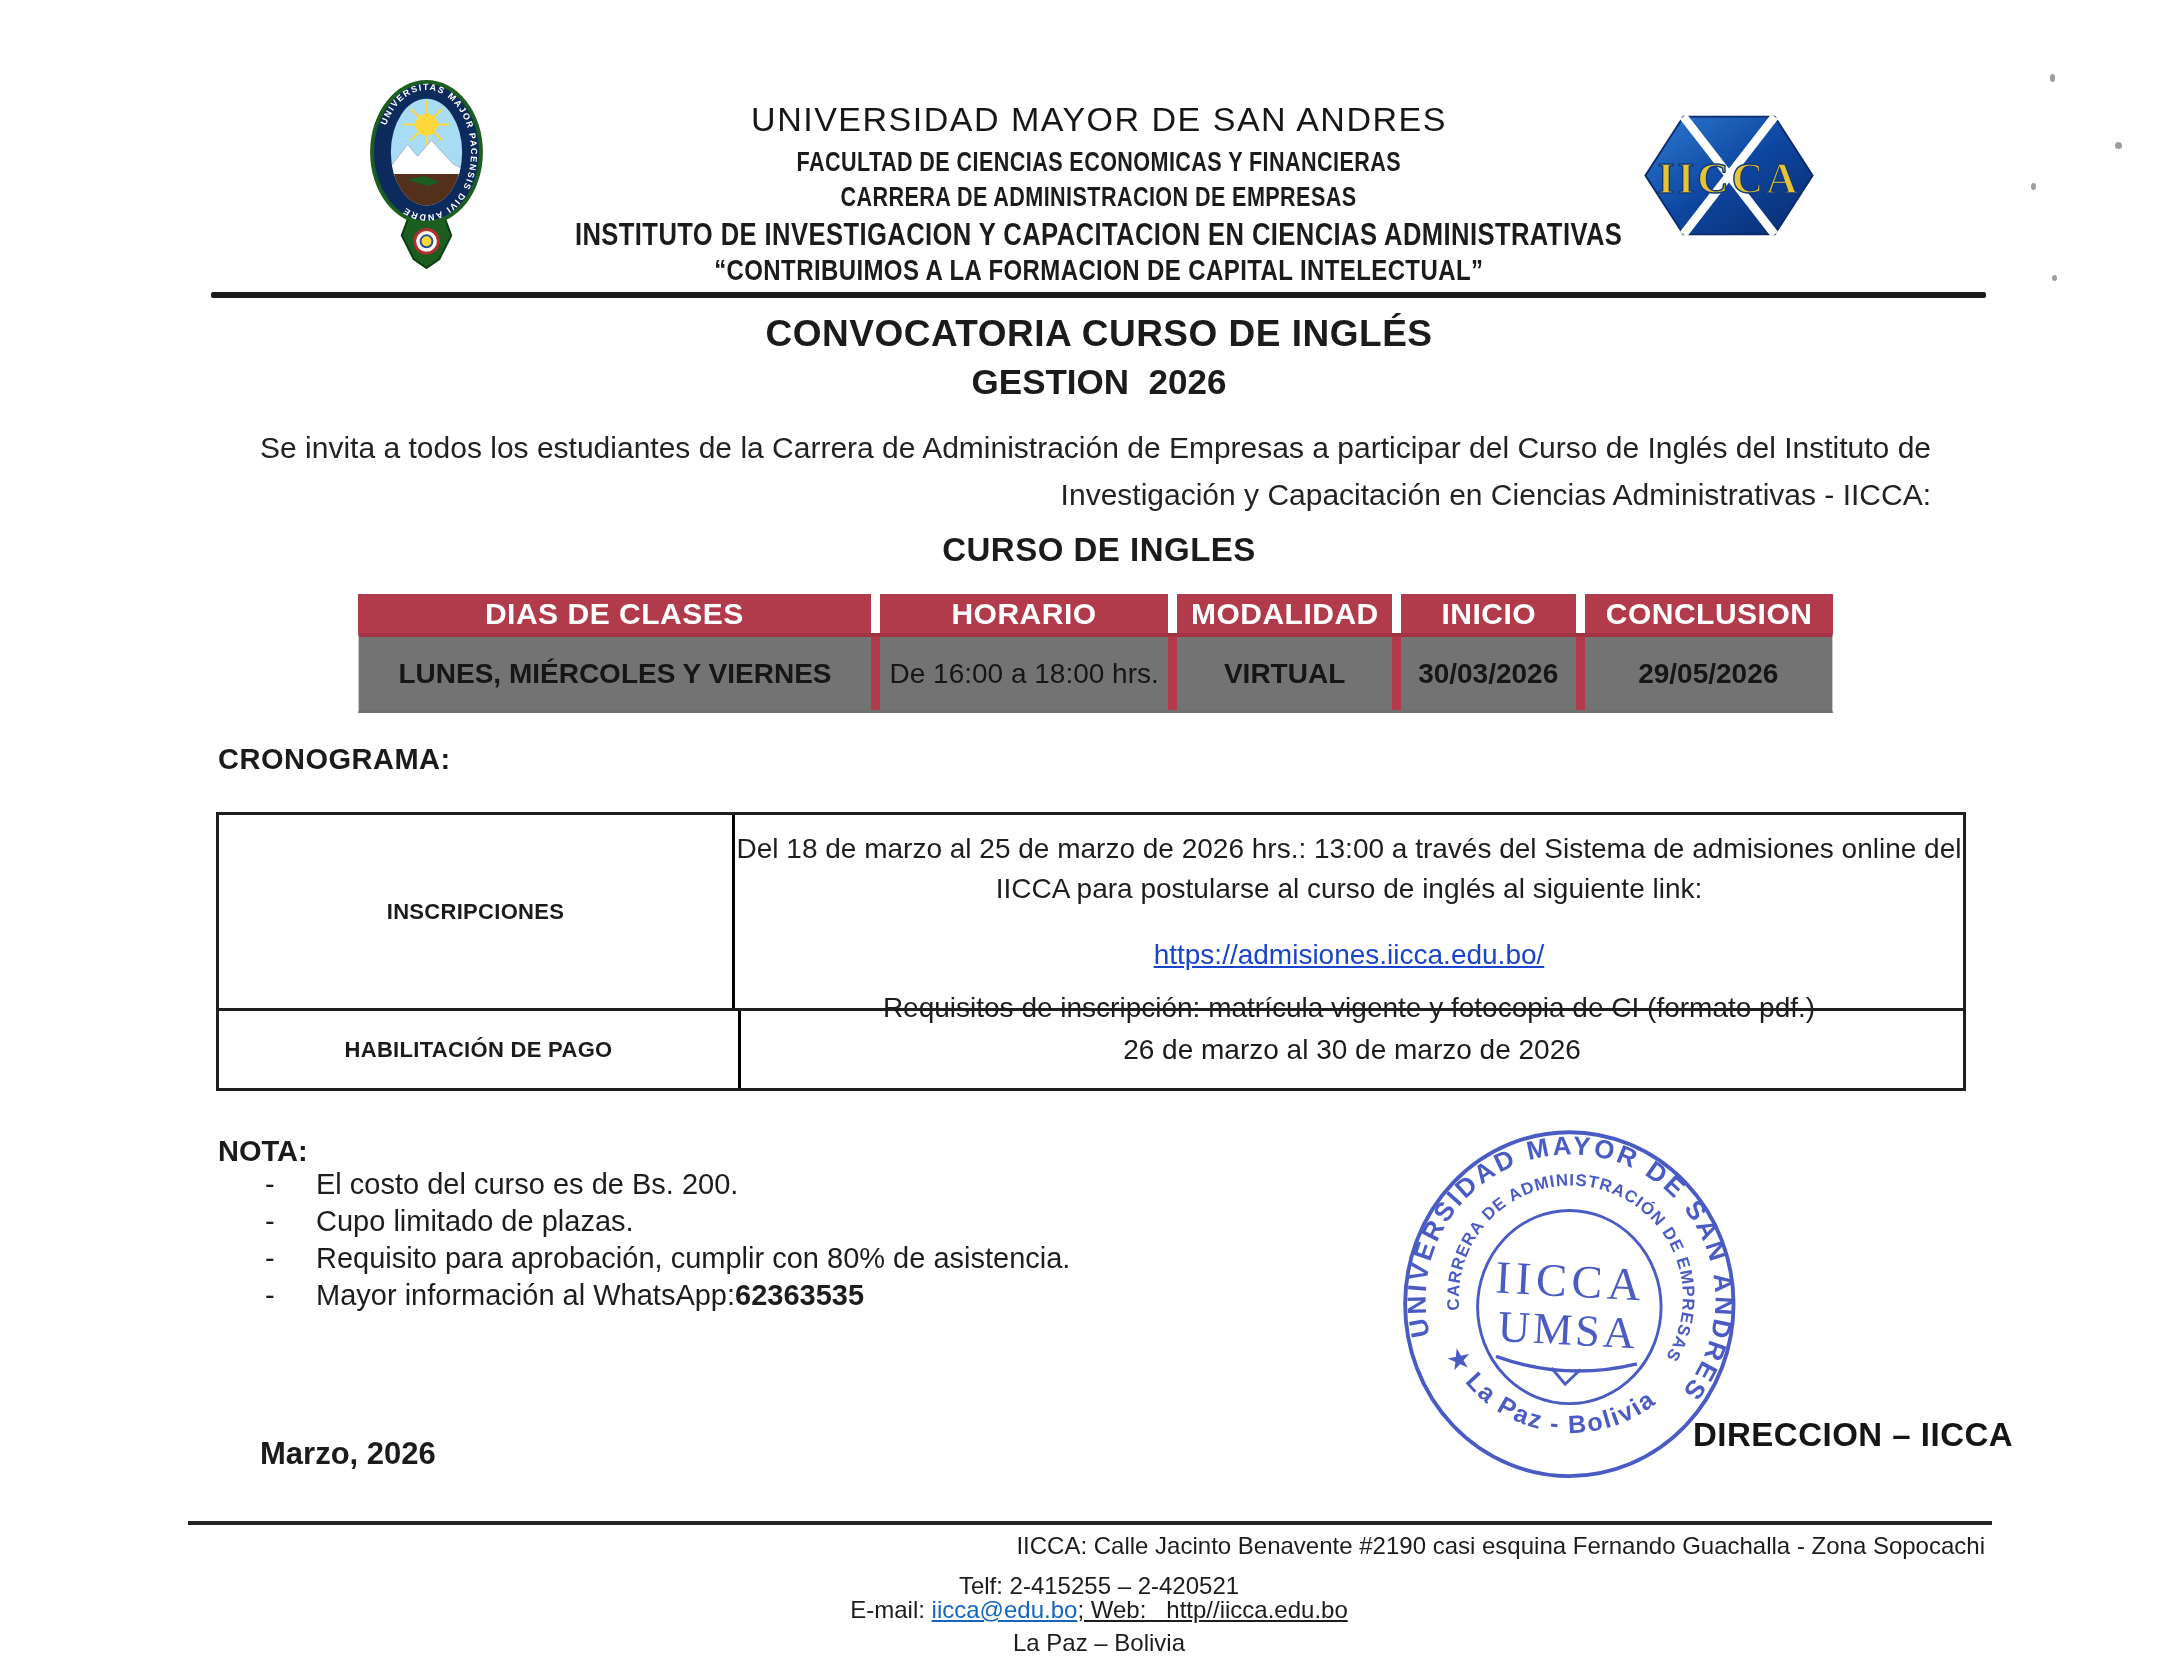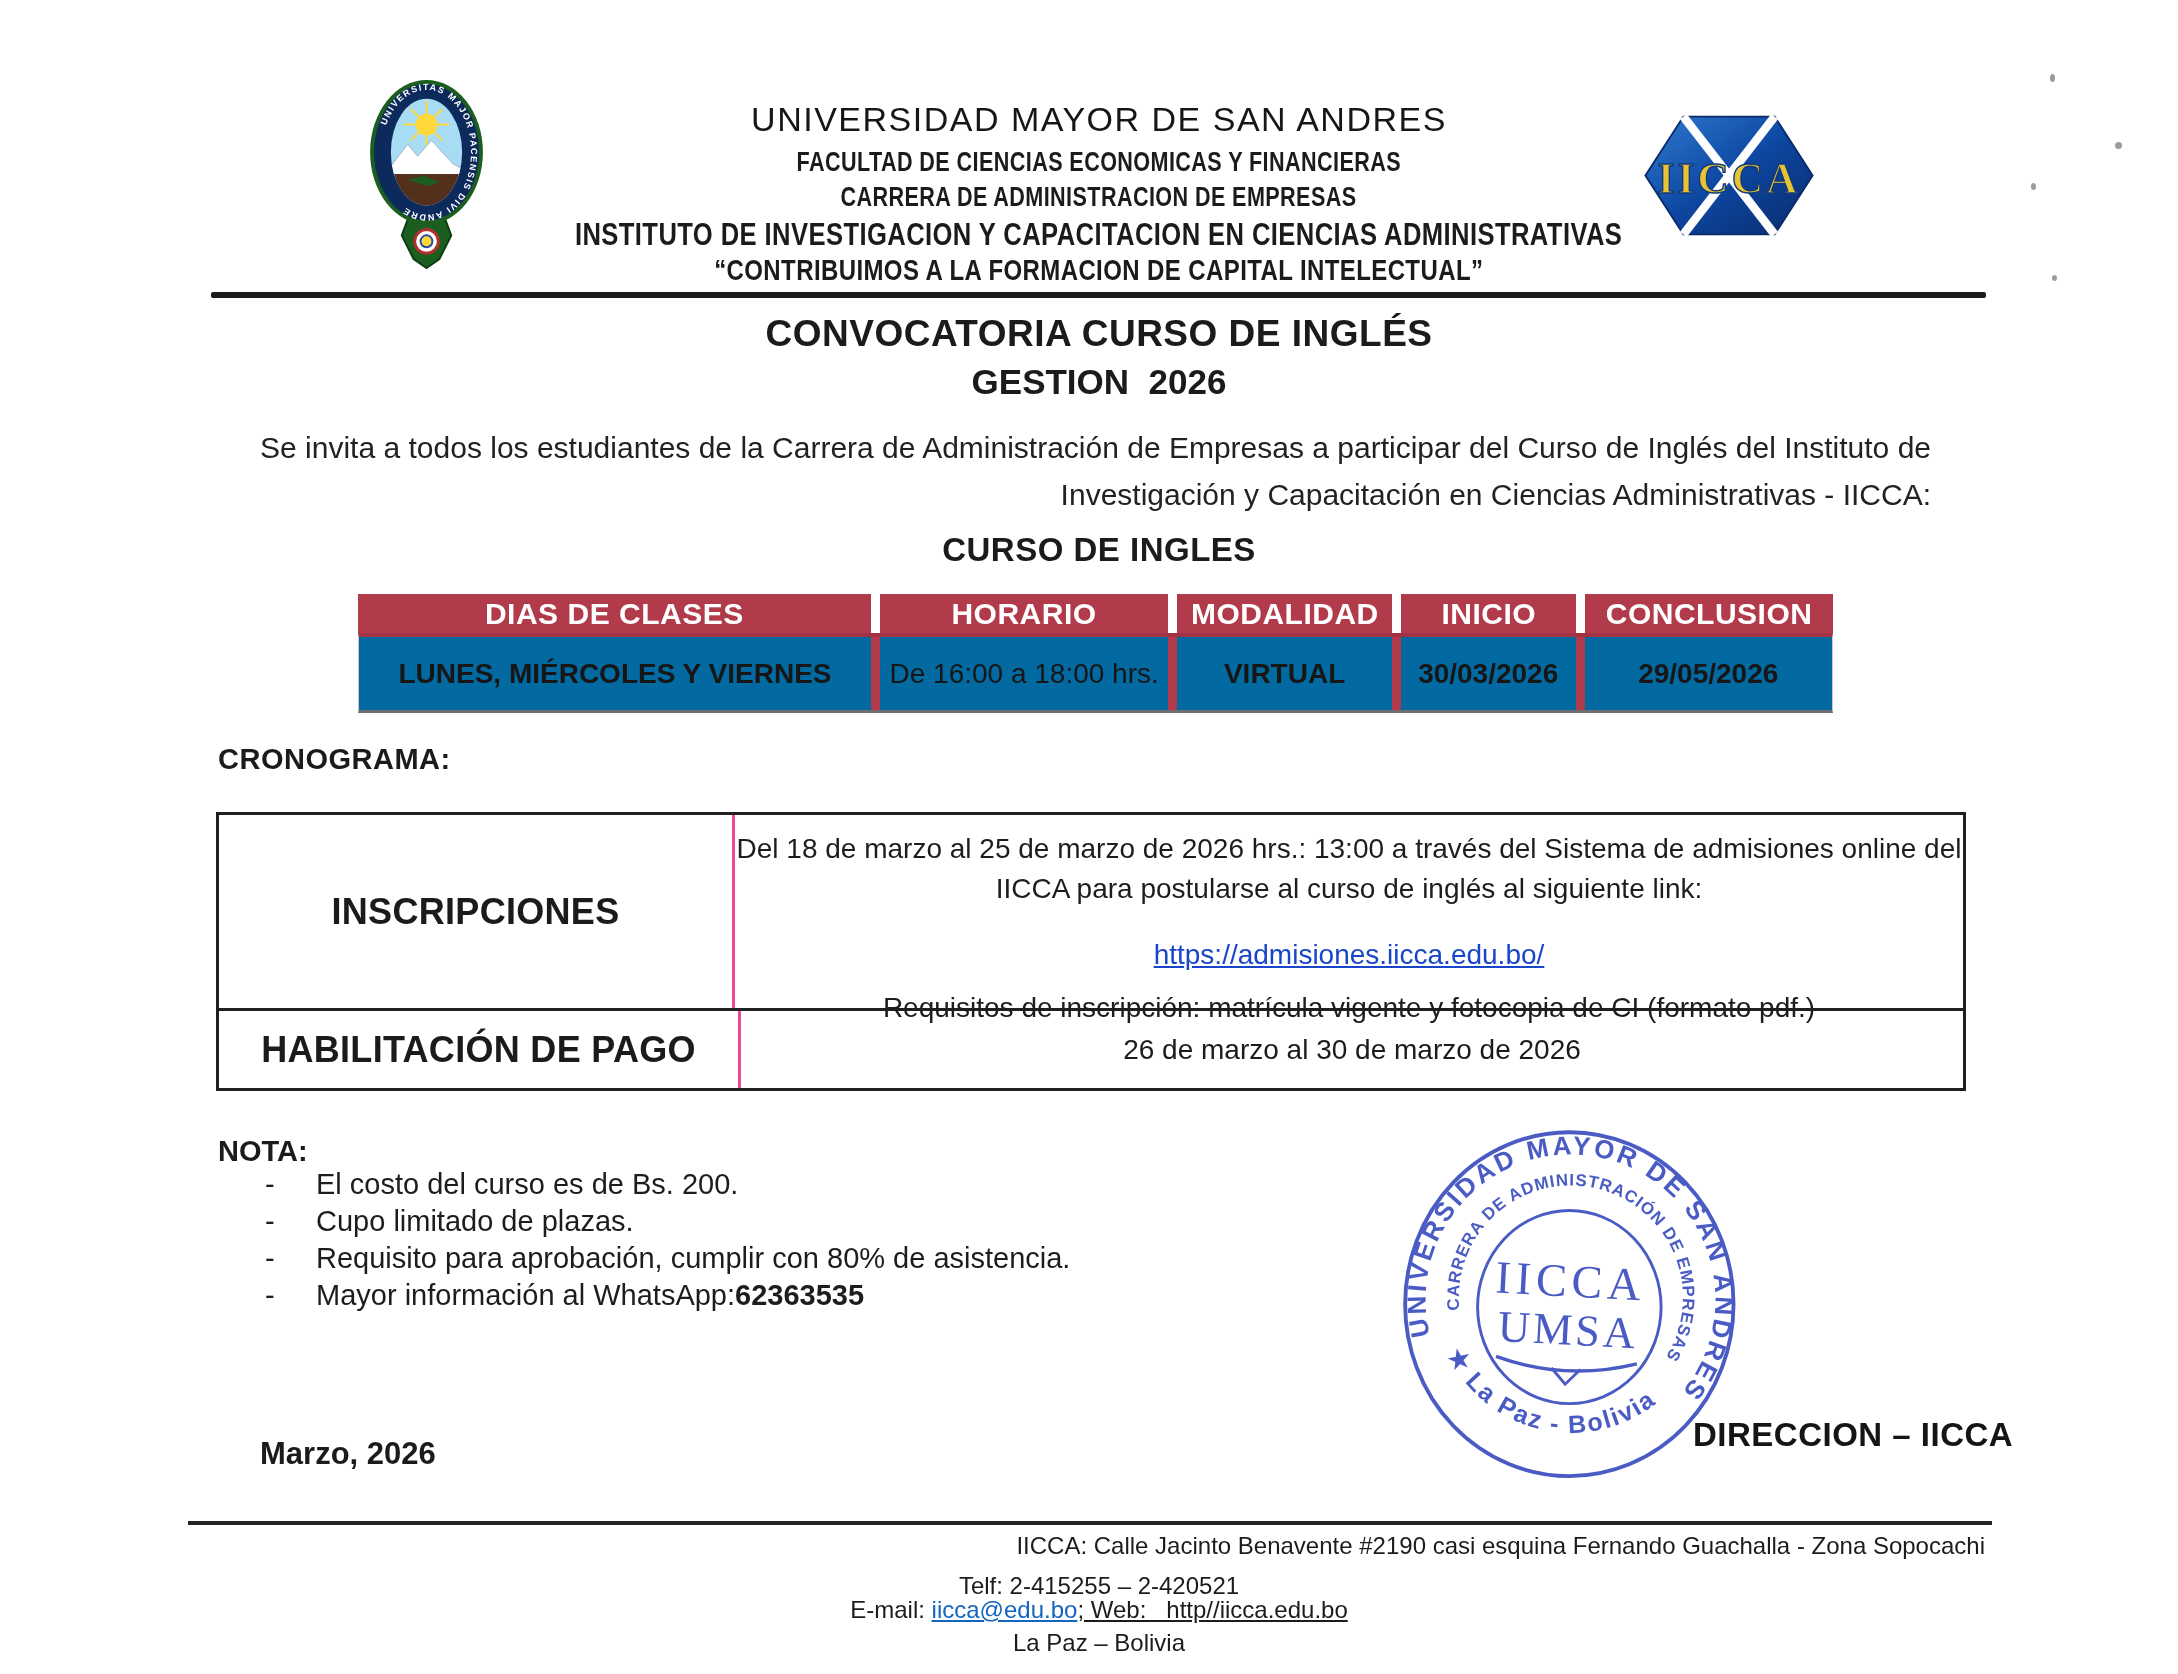--- a/index.html
+++ b/index.html
@@ -25,34 +25,34 @@
   .intro{left:248px;width:1683px;top:424px;font-size:30px;line-height:47px;color:#222;text-align:right;}
   .curso{left:213px;width:1772px;top:531px;font-size:33px;font-weight:bold;letter-spacing:0.5px;}
 
   
   .ctab{left:358px;top:594px;width:1475px;}
   .crow{display:flex;gap:9px;}
   .chead .cell{background:#b23b4b;color:#ffffff;font-weight:bold;font-size:30px;
                height:39px;display:flex;align-items:center;justify-content:center;letter-spacing:0.5px;}
   .cdata{background:#b23b4b;border-top:4px solid #a33344;border-bottom:3px solid #6f6f6f;
          border-left:1px solid #cfc8c6;border-right:1px solid #cfc8c6;}
-  .cdata .cell{background:#0369a1;color:#161616;font-size:28px;height:73px;
+  .cdata .cell{background:#737373;color:#161616;font-size:28px;height:73px;
                display:flex;align-items:center;justify-content:center;}
   .w0{width:513px;} .w1{width:289px;} .w2{width:215px;} .w3{width:175px;} .w4{width:248px;}
 
   .crono-label{left:218px;top:743px;font-size:29px;font-weight:bold;letter-spacing:0.5px;}
 
   
   .ktab{left:216px;top:812px;width:1750px;border:3px solid #1f1f1f;box-sizing:border-box;background:#fff;}
   .krow{display:flex;box-sizing:border-box;}
   .krow1{height:196px;border-bottom:3px solid #1f1f1f;box-sizing:border-box;}
   .krow2{height:77px;}
-  .kleft{width:522px;border-right:3px solid #ec4899;box-sizing:border-box;
+  .kleft{width:522px;border-right:3px solid #000000;box-sizing:border-box;
          display:flex;align-items:center;justify-content:center;
-         font-weight:bold;font-size:36px;letter-spacing:0.3px;}
+         font-weight:bold;font-size:22px;letter-spacing:0.3px;}
   .kright{flex:1;box-sizing:border-box;}
   .kr1{display:flex;flex-direction:column;align-items:center;padding-top:14px;font-size:28px;}
   .kr1 .para{width:1228px;text-align:center;line-height:40px;color:#1d1d1d;}
   .kr1 .lnk{margin-top:30px;color:#1846c8;text-decoration:underline;font-size:28px;}
   .kr1 .req{margin-top:21px;font-size:28px;color:#1d1d1d;}
   .kr2{display:flex;align-items:center;justify-content:center;font-size:28px;}
 
   
   .nota-label{left:218px;top:1135px;font-size:29px;font-weight:bold;}
   .notes{left:265px;top:1166px;width:1089px;}

